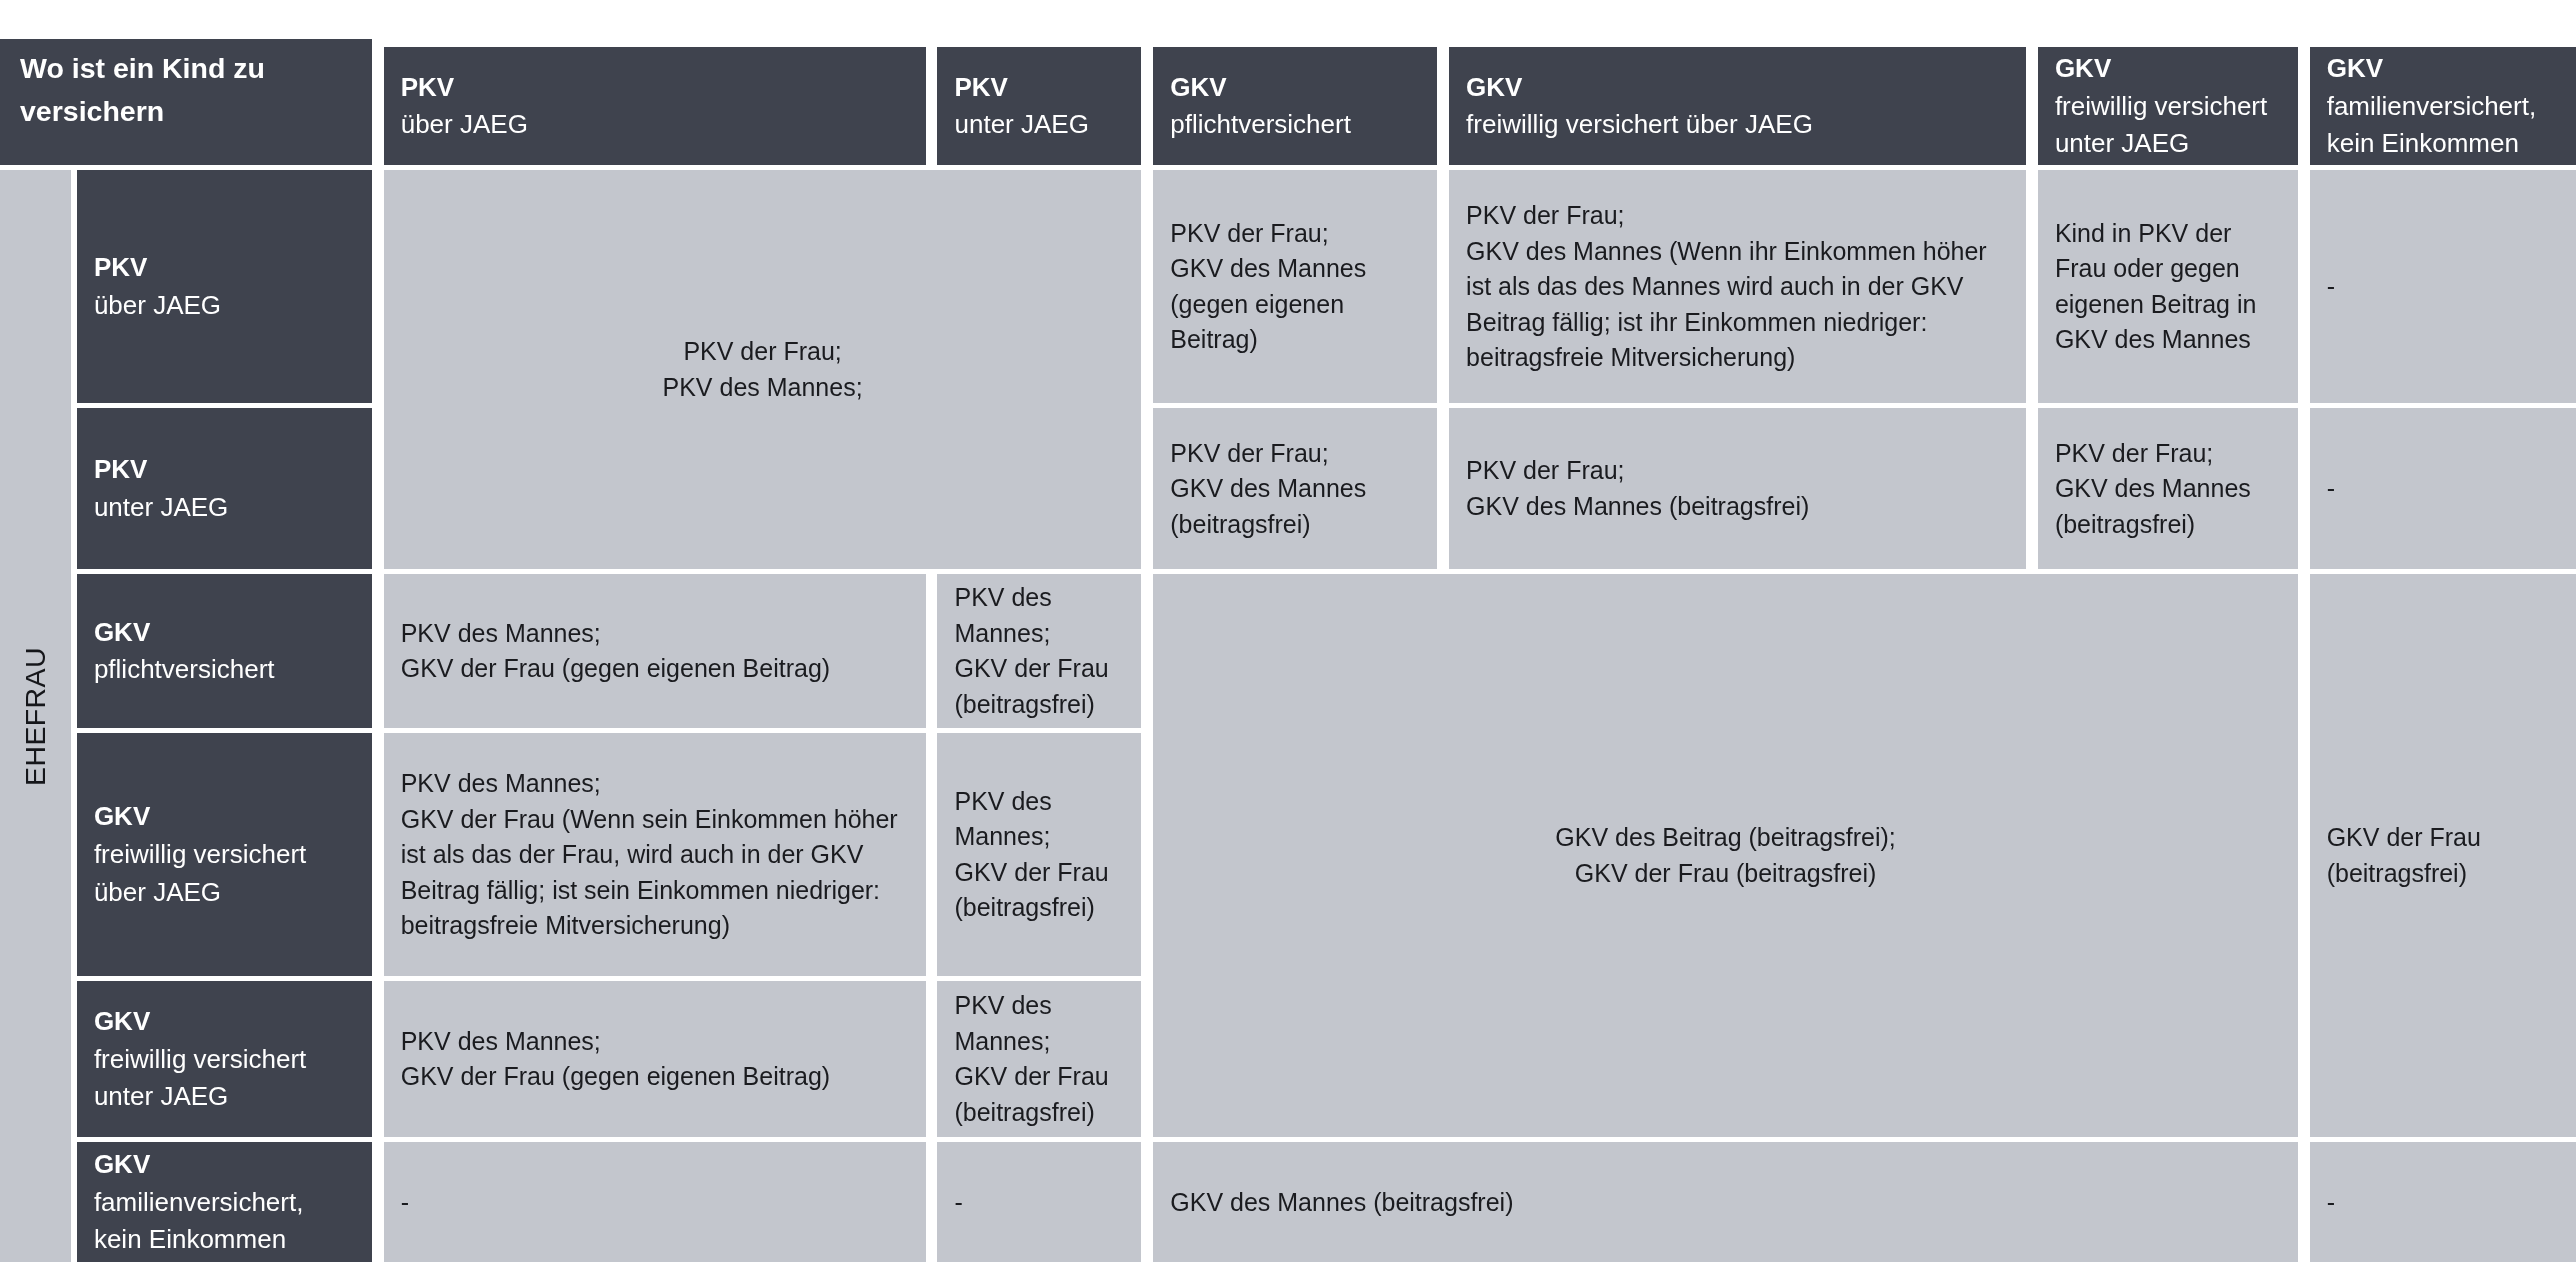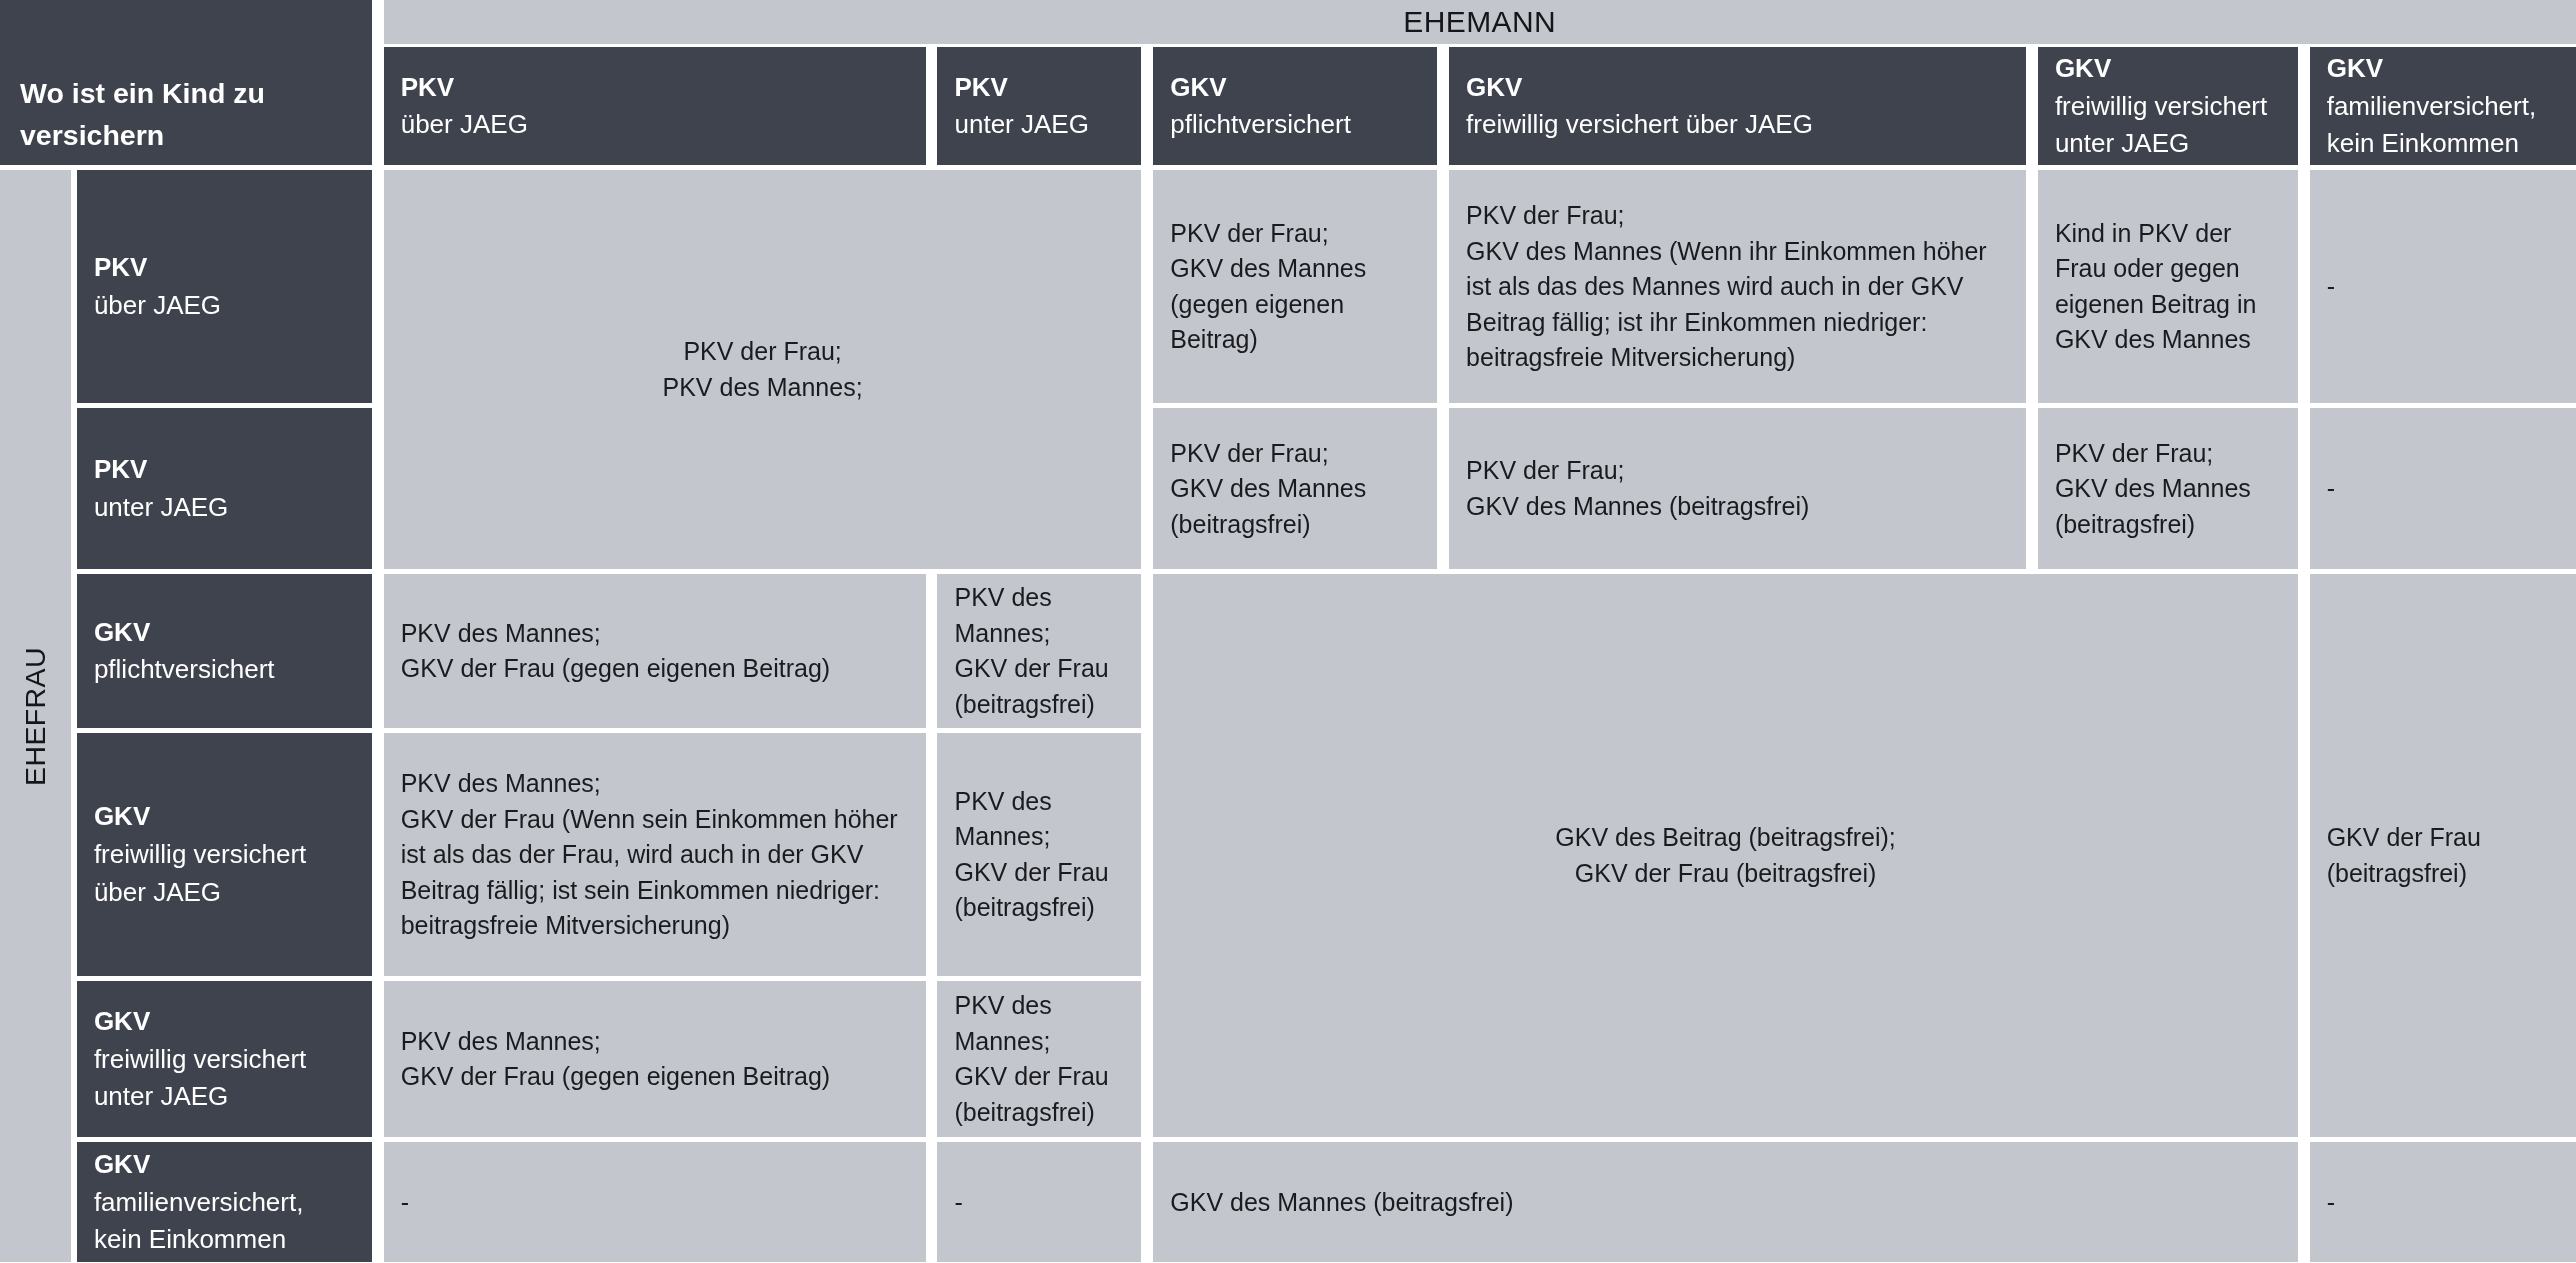--- a/index.html
+++ b/index.html
@@ -14,23 +14,23 @@
   }
   .dark{
     background:#3f434e;color:#ffffff;
     display:flex;flex-direction:column;justify-content:center;
     padding:8.4px 17px;box-sizing:border-box;
   }
   .dark .kw{font-weight:700;display:block;font-size:26px;line-height:1.45;}
   .dark .desc{font-weight:400;display:block;font-size:26px;line-height:1.45;white-space:pre-line;}
   .corner{
     background:#3f434e;color:#ffffff;
-    display:flex;align-items:flex-end;
+    display:flex;align-items:flex-start;
     padding:8.4px 20px;box-sizing:border-box;
-    font-size:28.5px;font-weight:700;line-height:1.5;
+    font-size:28.5px;font-weight:700;line-height:1.5;margin-top:39px;
   }
   .band{
     background:#c3c6cd;color:#15161a;
     display:flex;align-items:center;justify-content:center;
     font-size:30px;letter-spacing:0.4px;
     box-sizing:border-box;
   }
   .vband{
     background:#c3c6cd;color:#15161a;
     display:flex;align-items:center;justify-content:center;
@@ -52,23 +52,20 @@
 </style>
 </head>
 <body>
 
 <div id="stage">
 
   <div class="corner" style="grid-area:1/1/4/4">
     <span>Wo ist ein Kind zu versichern</span>
   </div>
 
-  <div class="band" style="grid-area:1/5/2/16">
-    <span>EHEMANN</span>
-  </div>
 
   <div class="dark" style="grid-area:3/5/4/6">
     <span class="kw">PKV</span>
     <span class="desc">über JAEG</span>
   </div>
   <div class="dark" style="grid-area:3/7/4/8">
     <span class="kw">PKV</span>
     <span class="desc">unter JAEG</span>
   </div>
   <div class="dark" style="grid-area:3/9/4/10">

